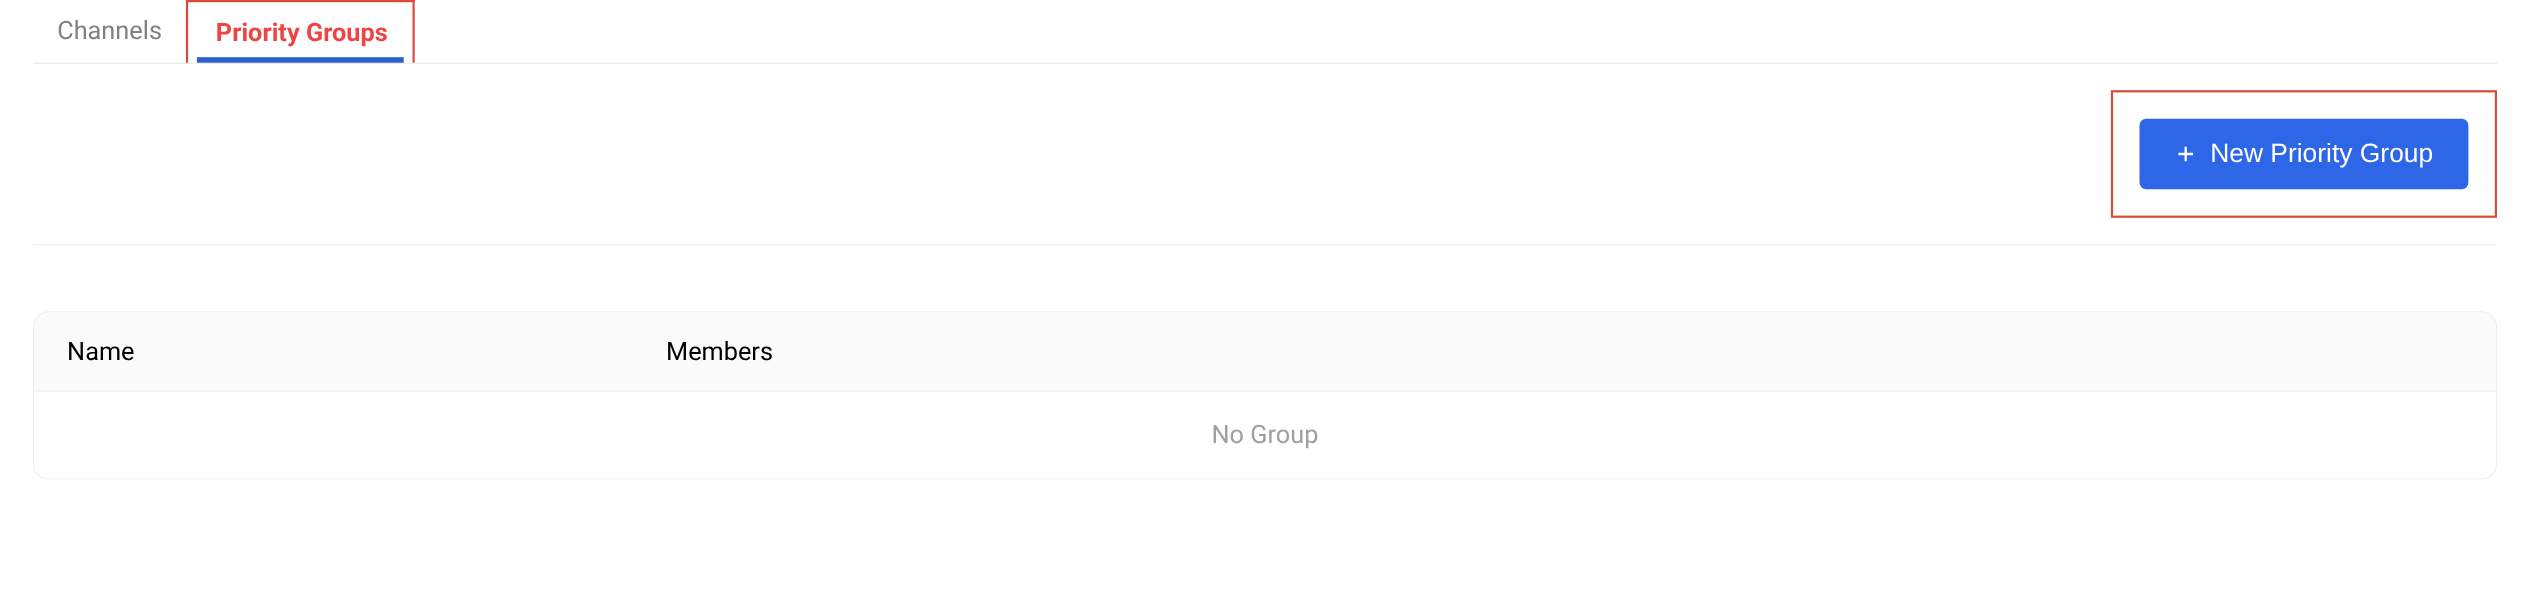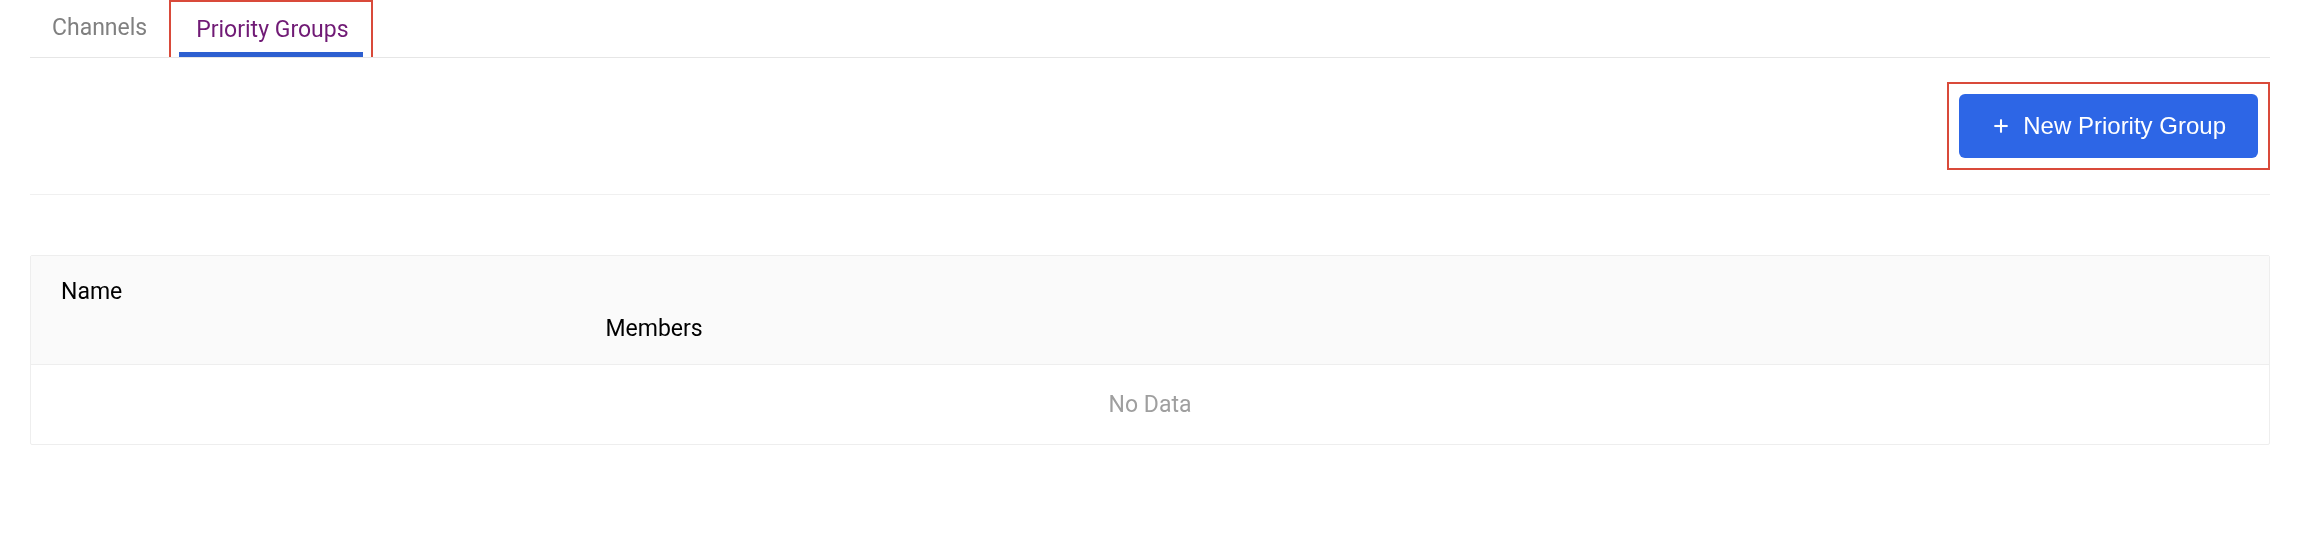--- a/index.html
+++ b/index.html
@@ -23,22 +23,22 @@
       gap: 0;
     }
     .tab {
       padding: 14px 22px 14px 22px;
       font-size: 23px;
       color: #808080;
       cursor: pointer;
       position: relative;
     }
     .tab.active {
-      color: #701a75;
-      font-weight: 400;
+      color: #ef4444;
+      font-weight: 700;
       border: 2px solid #d94a3a;
       border-bottom: none;
       padding-left: 25px;
     }
     .tab.active::after {
       content: "";
       position: absolute;
       left: 8px;
       right: 8px;
       bottom: 0;
@@ -46,21 +46,21 @@
       background: #2d5fd0;
     }
     .toolbar-row {
       display: flex;
       justify-content: flex-end;
       padding: 24px 0;
       border-bottom: 1px solid #f0f0f0;
     }
     .button-wrapper {
       border: 2px solid #d94a3a;
-      padding: 10px;
+      padding: 24px;
     }
     .primary-button {
       background: #2d66e6;
       color: #ffffff;
       border: none;
       border-radius: 6px;
       font-size: 24px;
       font-weight: 400;
       padding: 18px 32px;
       cursor: pointer;
@@ -75,21 +75,21 @@
     }
     .plus-icon svg {
       width: 20px;
       height: 20px;
     }
     .spacer {
       height: 60px;
     }
     .table {
       border: 1px solid #eeeeee;
-      border-radius: 2px;
+      border-radius: 14px;
       overflow: hidden;
     }
     .table-header {
       display: flex;
       background: #fafafa;
       border-bottom: 1px solid #eeeeee;
       padding: 22px 30px;
     }
     .table-header .col {
       font-size: 23px;
@@ -97,21 +97,20 @@
       font-weight: 400;
     }
     .col-name {
       width: 25%;
     }
     .col-description {
       width: 35%;
     }
     .col-members {
       width: 40%;
-      margin-top: 37px;
     }
     .table-body {
       padding: 26px 0;
       text-align: center;
     }
     .no-data {
       font-size: 23px;
       color: #9f9f9f;
     }
   </style>
@@ -144,17 +143,17 @@
   </div>
 
   <div class="spacer"></div>
 
   <div class="table">
     <div class="table-header">
       <div class="col col-name">Name</div>
       <div class="col col-members">Members</div>
     </div>
     <div class="table-body">
-      <div class="no-data">No Data</div>
+      <div class="no-data">No Group</div>
     </div>
   </div>
 
 </div>
 
 </body></html>

